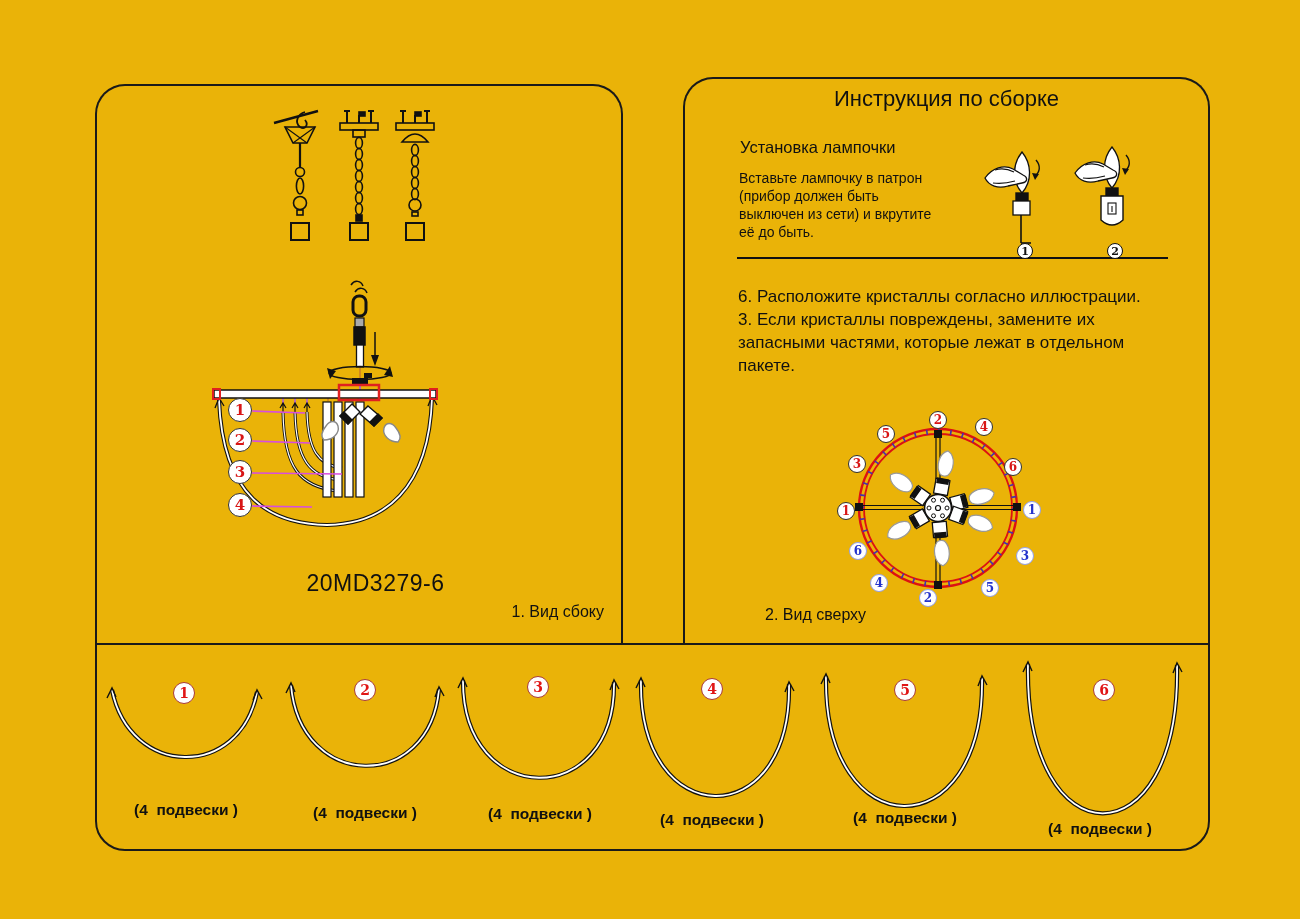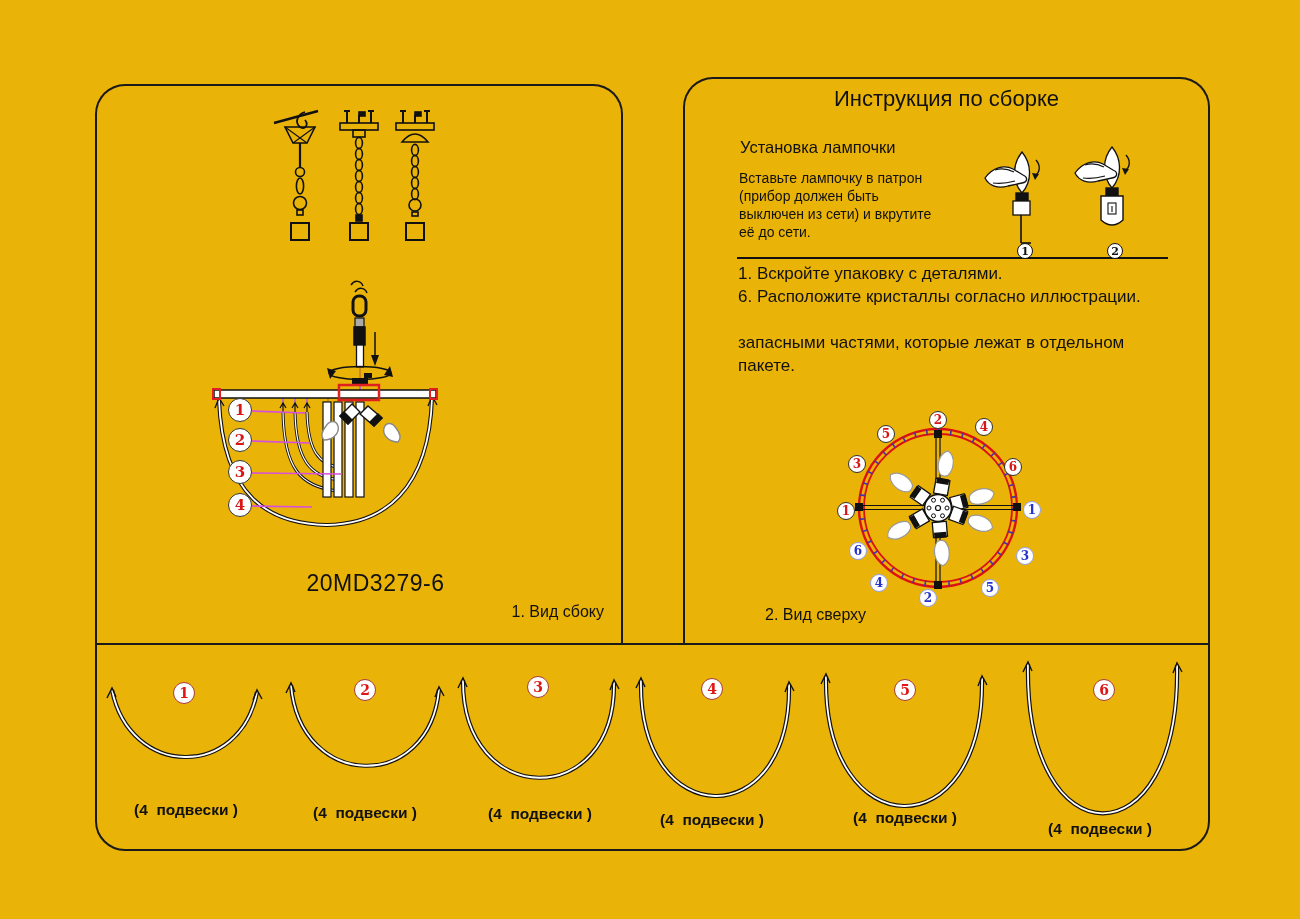--- a/index.html
+++ b/index.html
@@ -272,24 +272,24 @@
       <path d="M1028,664 C1024,862 1181,864 1177,665" stroke="#fff" stroke-width="1.8"></path>
       <path d="M1023,672 L1028,662 L1032,671 M1173,673 L1177,663 L1182,672" stroke-width="1.4"></path>
     </g>
   </svg>
 
   <div id="title" class="t">Инструкция по сборке</div>
   <div id="bulb-heading" class="t">Установка лампочки</div>
   <div class="bodyline" style="top:170px">Вставьте лампочку в патрон</div>
   <div class="bodyline" style="top:188px">(прибор должен быть</div>
   <div class="bodyline" style="top:206px">выключен из сети) и вкрутите</div>
-  <div class="bodyline" style="top:224px">её до сети.</div>
-
-  <div class="stepline" style="top:264px">1. Вскройте упаковку с деталями.</div>
+  <div class="bodyline" style="top:224px">её до быть.</div>
+
   <div class="stepline" style="top:287px">6. Расположите кристаллы согласно иллюстрации.</div>
+  <div class="stepline" style="top:310px">3. Если кристаллы повреждены, замените их</div>
   <div class="stepline" style="top:333px">запасными частями, которые лежат в отдельном</div>
   <div class="stepline" style="top:356px">пакете.</div>
 
   <div id="caption-right" class="t caption">2. Вид сверху</div>
 
   <div id="model" class="t">20MD3279-6</div>
   <div id="caption-left" class="t caption">1. Вид сбоку</div>
 
   <span class="cn cn-side" style="left:228px;top:398px">1</span>
   <span class="cn cn-side" style="left:228px;top:428px">2</span>

